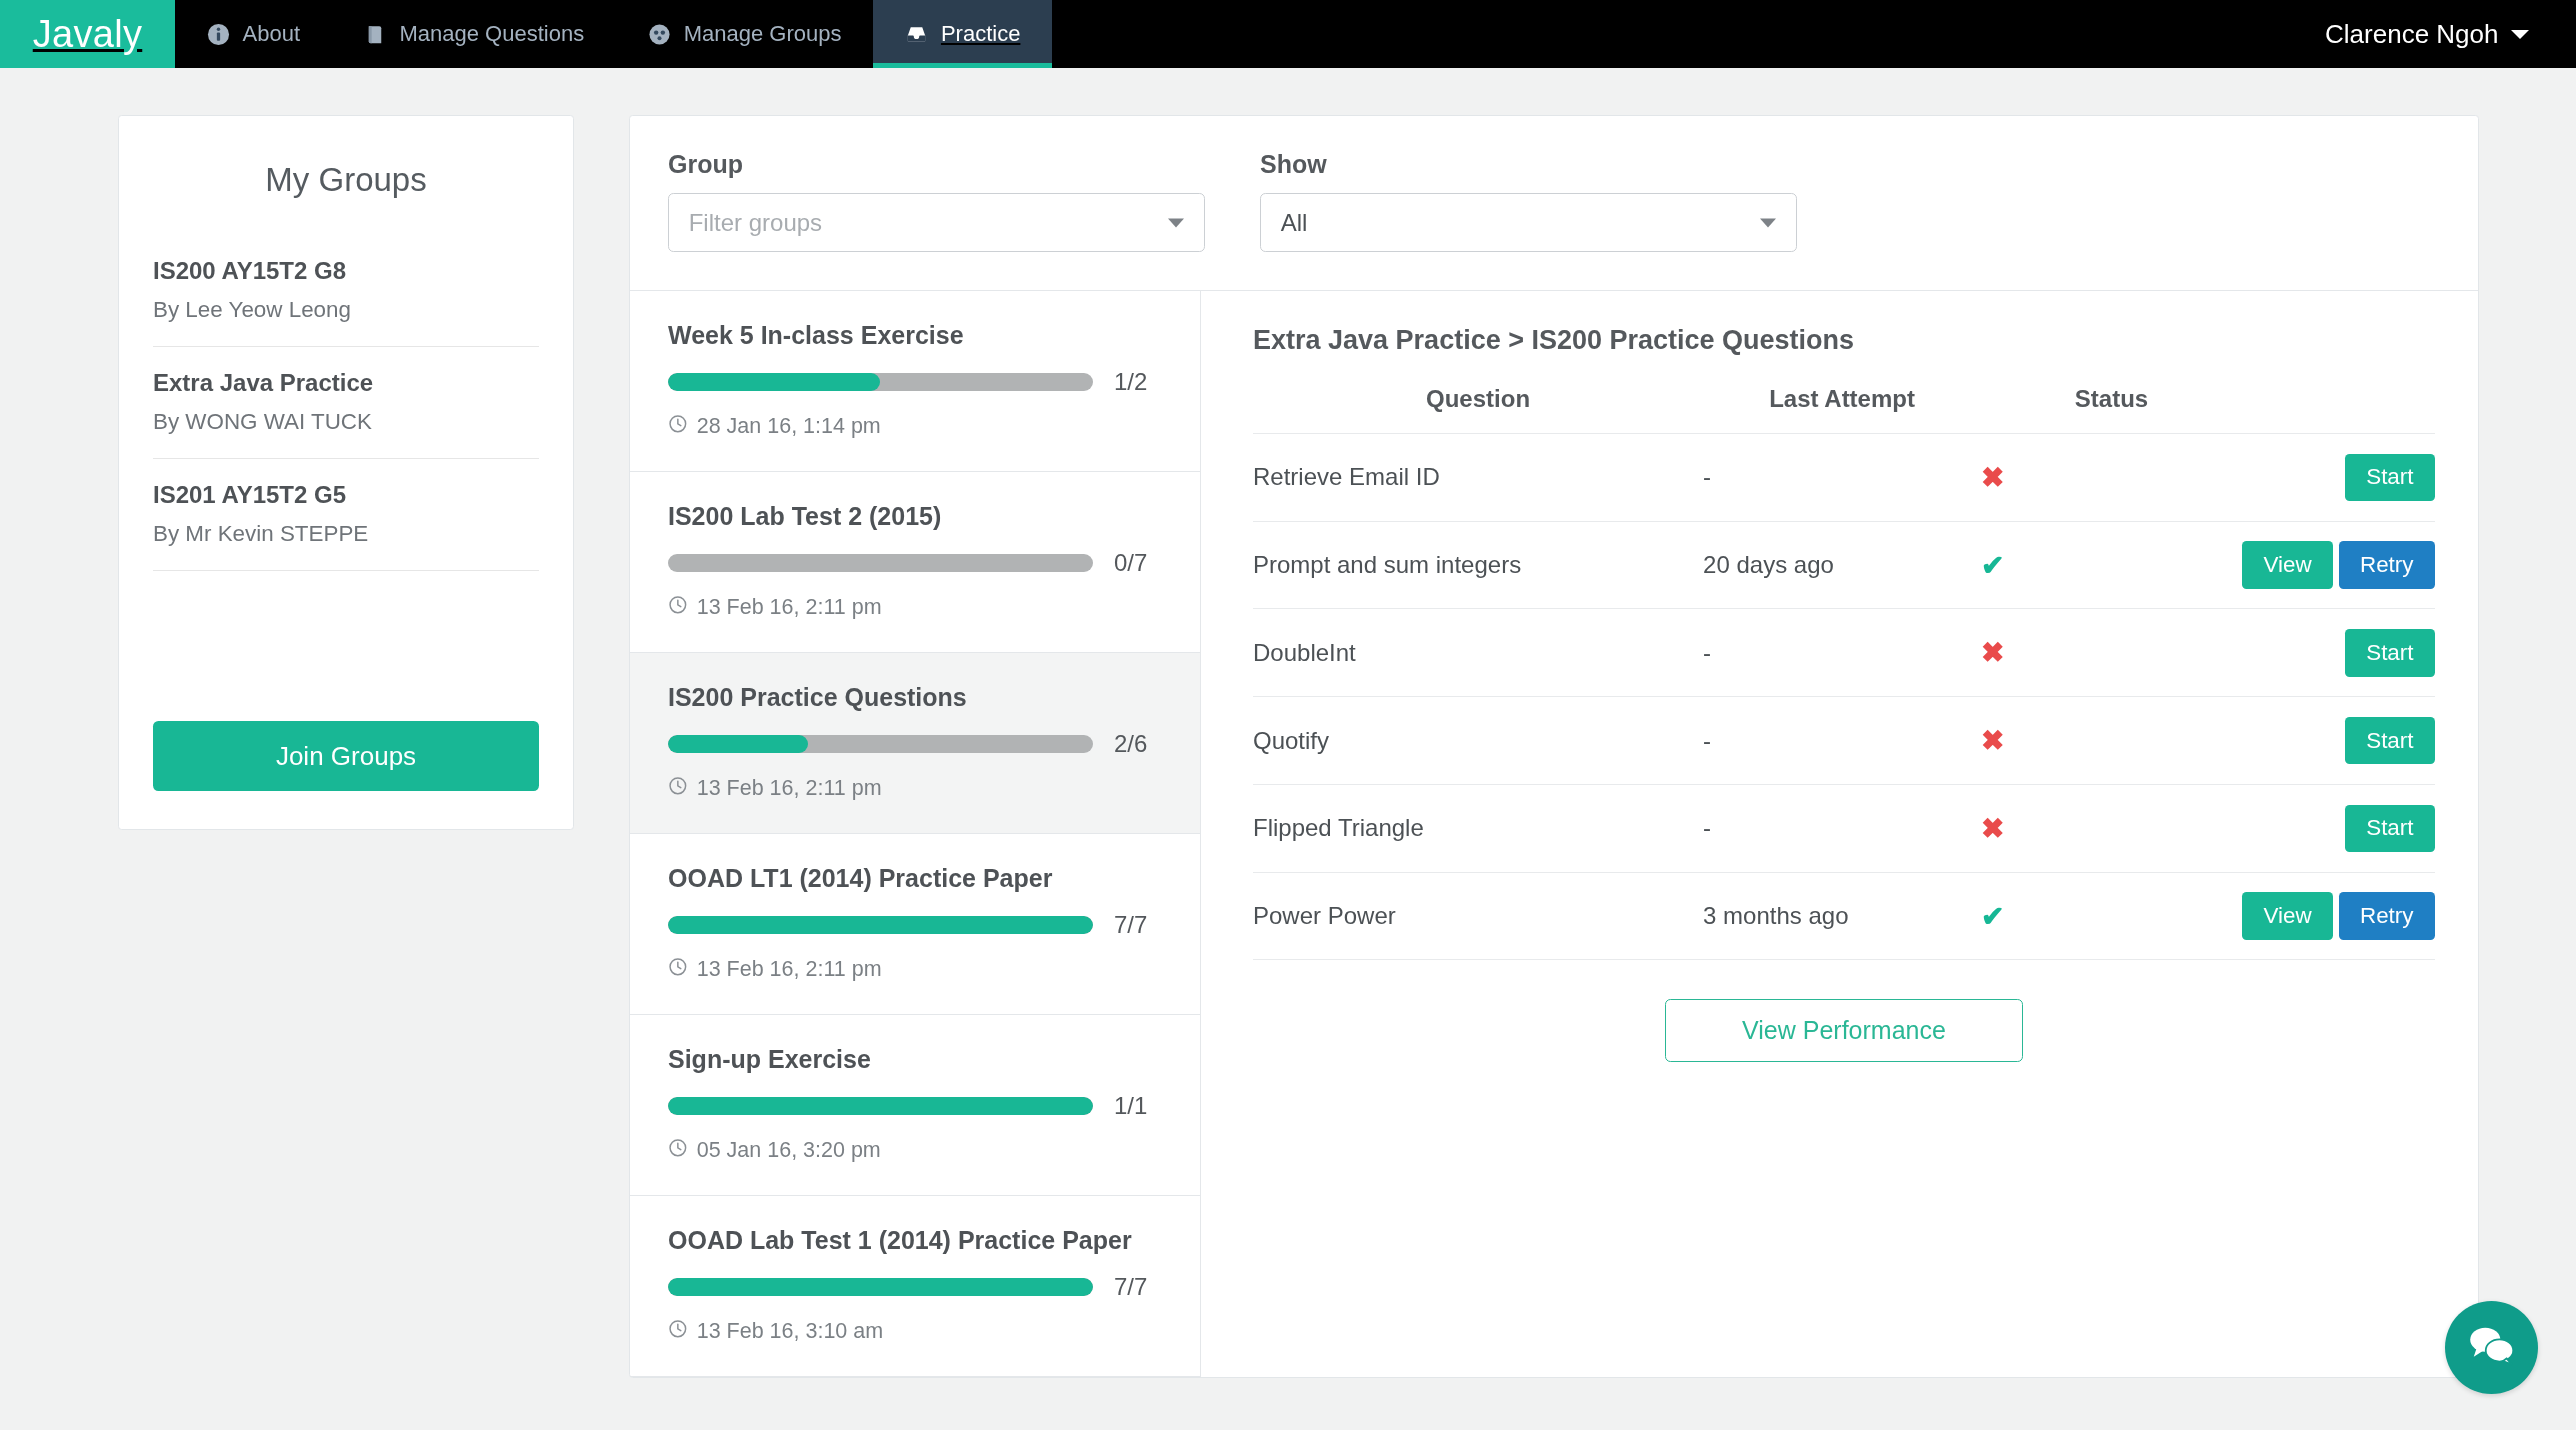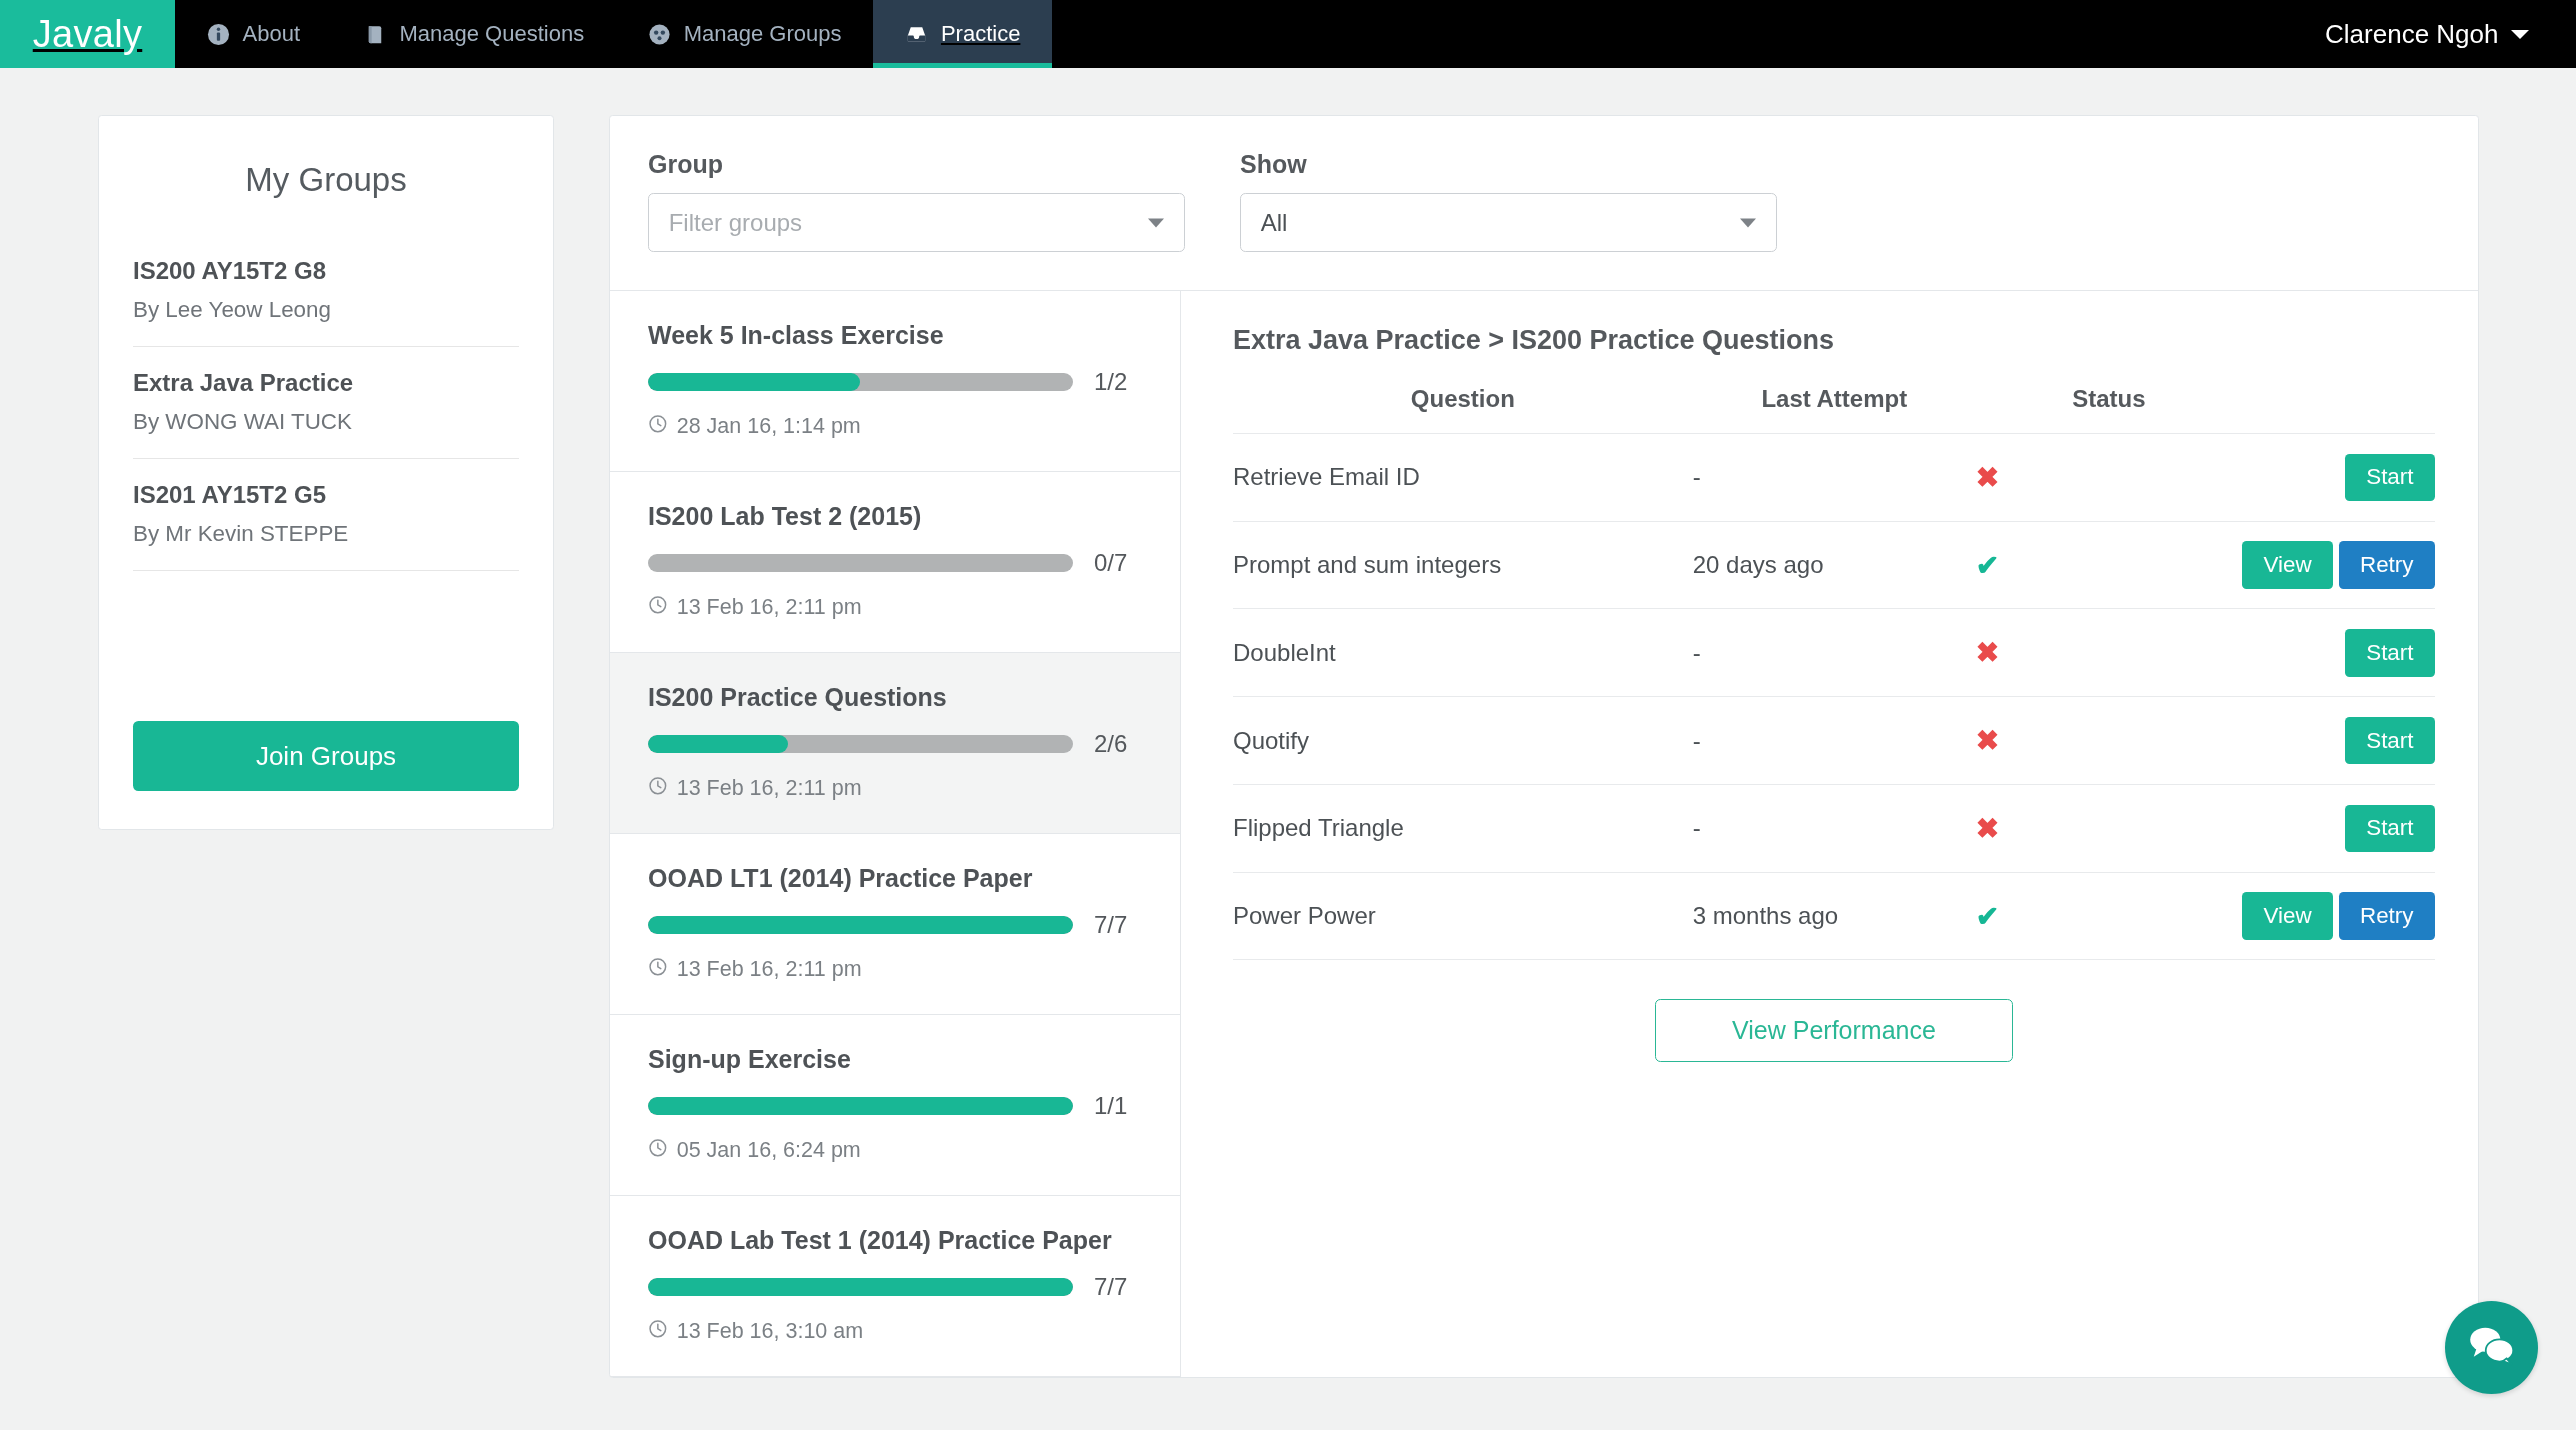--- a/index.html
+++ b/index.html
@@ -59,21 +59,21 @@
   }
   .caret {
     width: 0; height: 0;
     border-left: 9px solid transparent;
     border-right: 9px solid transparent;
     border-top: 9.8px solid #ffffff;
     display: inline-block;
   }
 
   
-  .page { display: flex; padding: 47px 0 0 0; }
+  .page { display: flex; padding: 47px 0 0 0; margin-left: 20px; }
   .col-left { width: 609px; padding-left: 98px; padding-right: 55px; }
   .col-right { flex: 1; padding-right: 97px; }
 
   .card {
     background: #ffffff;
     border: 0.9px solid #e2e6e9;
     border-radius: 3.6px;
   }
 
   
@@ -416,21 +416,21 @@
                 </div>
               <div class="prog-label">1/1</div>
             </div>
             <div class="ex-date">
               <span class="clock-icon">
                   <svg width="19.7" height="19.7" viewBox="0 0 24 24">
                     <circle cx="12" cy="12" r="9.5" fill="none" stroke="#8b9095" stroke-width="1.8"></circle>
                     <path d="M12 6.5V12l3.6 2.2" fill="none" stroke="#8b9095" stroke-width="1.8" stroke-linecap="round"></path>
                   </svg>
                 </span>
-              <span>05 Jan 16, 6:24 pm</span>
+              <span>05 Jan 16, 3:20 pm</span>
             </div>
           </div>
 
           <div class="ex-item">
             <div class="ex-title">OOAD Lab Test 1 (2014) Practice Paper</div>
             <div class="ex-prog-row">
               <div class="prog-track">
                   <div class="prog-fill" style="width: 100%;"></div>
                 </div>
               <div class="prog-label">7/7</div>

